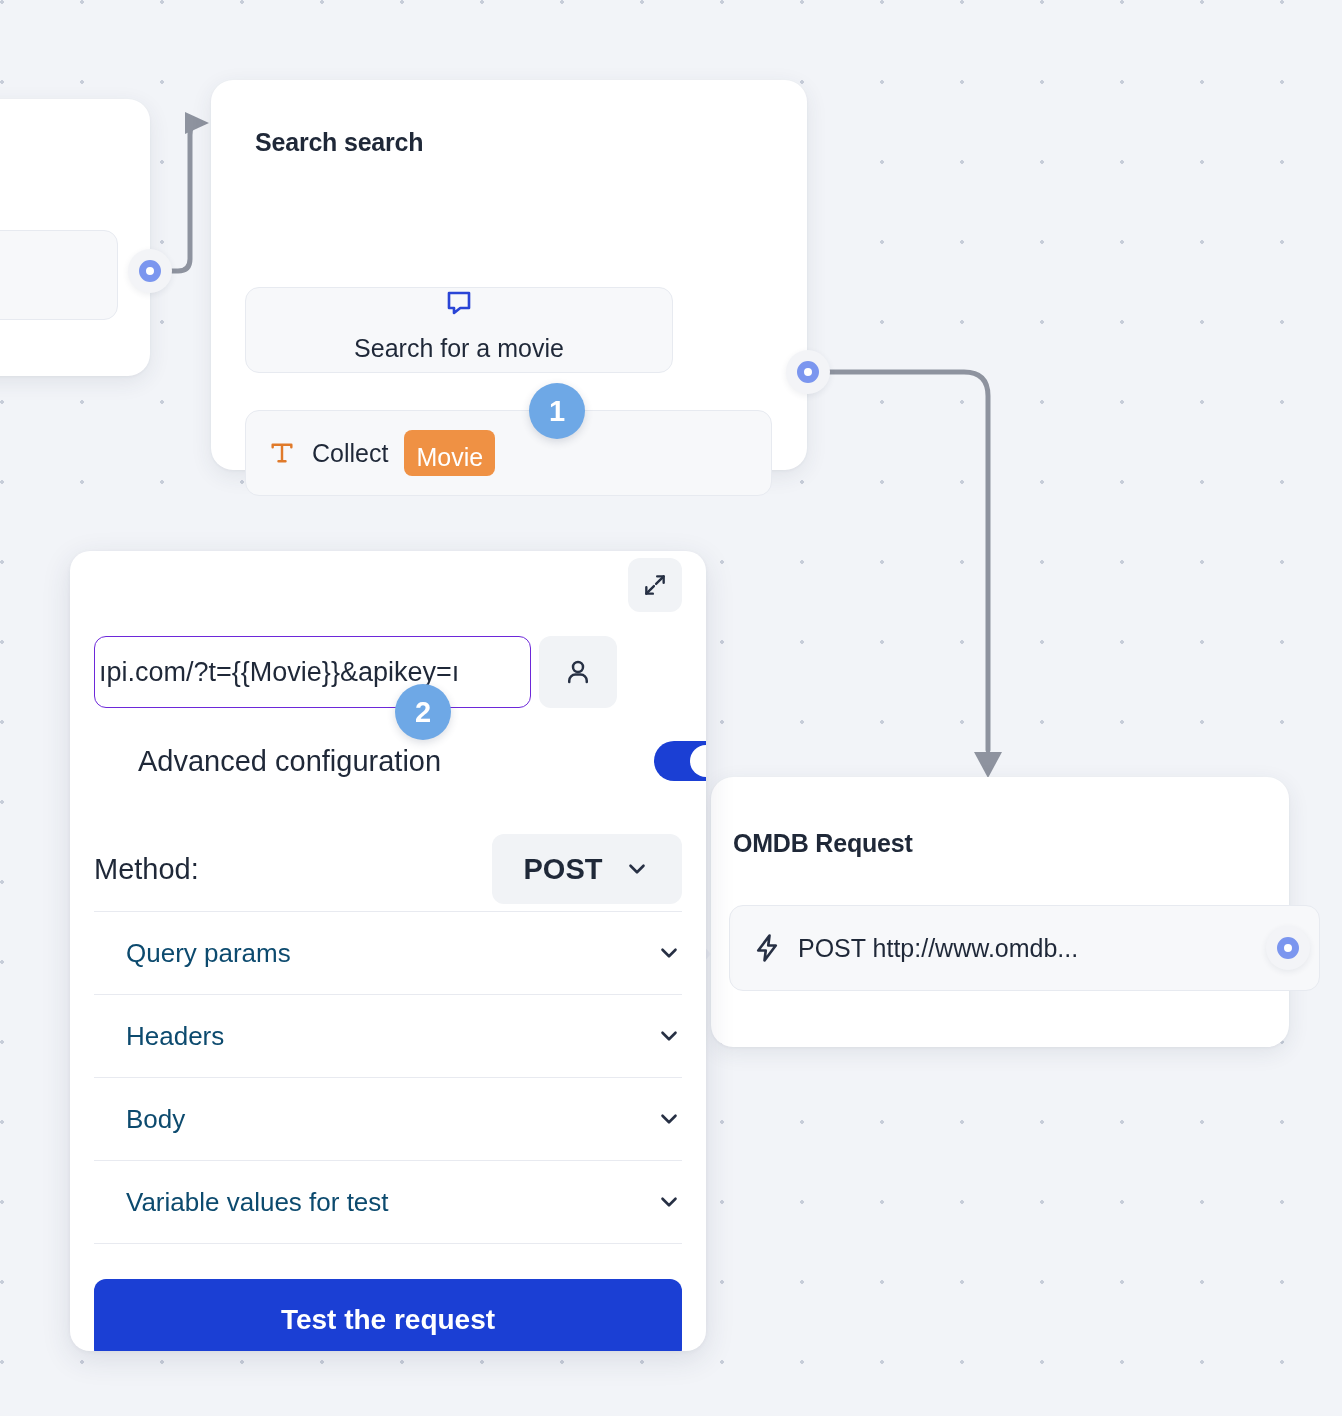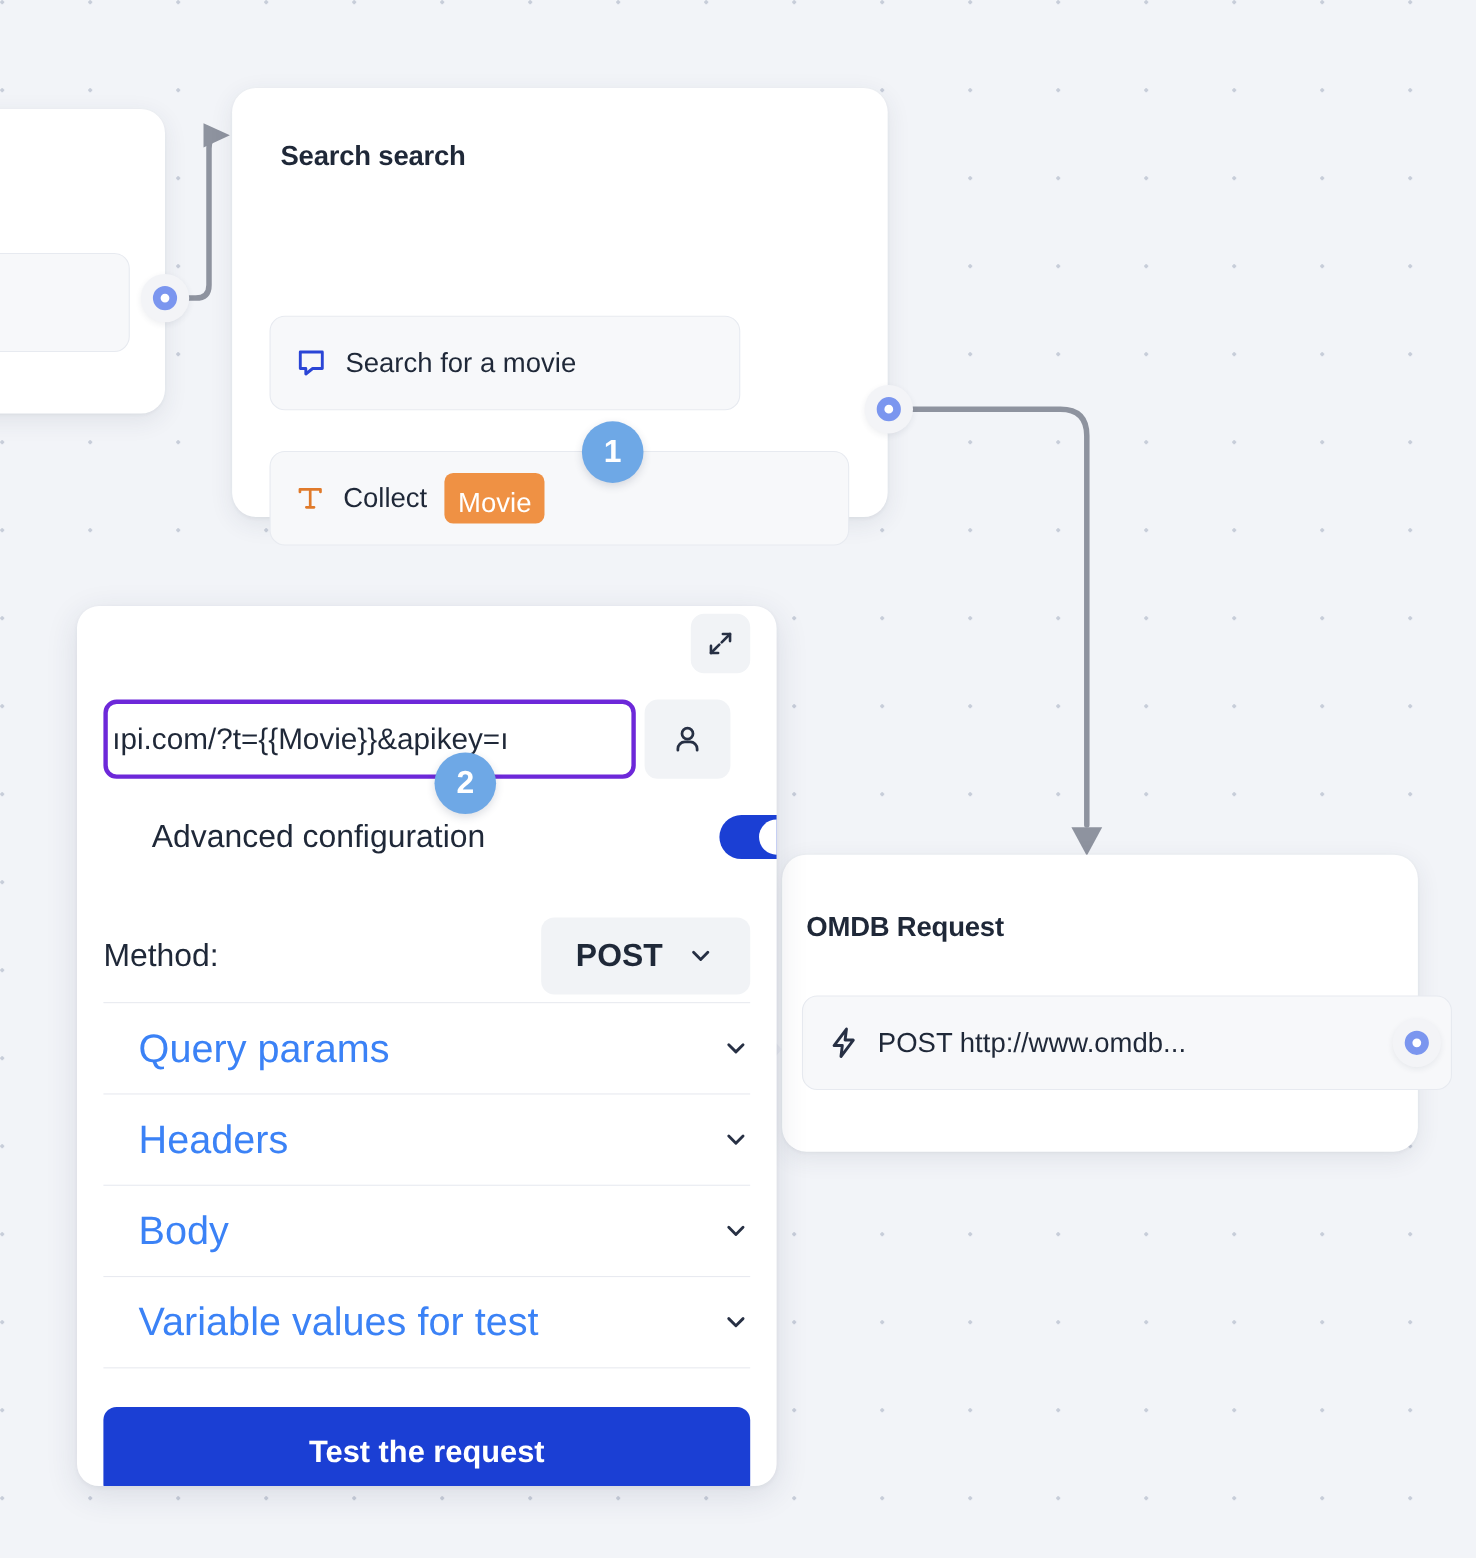--- a/index.html
+++ b/index.html
@@ -84,21 +84,21 @@
 
   
   #node-movie {
     left: 211px;
     top: 80px;
     width: 596px;
     height: 390px;
     padding: 0;
   }
   #node-movie .node-title { position: absolute; left: 44px; top: 48px; }
-  #node-movie .row-search { position: absolute; left: 34px; top: 207px; width: 428px; }
+  #node-movie .row-search { position: absolute; left: 34px; top: 207px; width: 428px; flex-direction: column; }
   #node-movie .row-collect { position: absolute; left: 34px; top: 330px; width: 527px; }
 
   .tag-orange {
     background: #ef9144;
     color: #ffffff;
     border-radius: 8px;
     padding: 15px 12px 6px;
     font-size: 25px;
     line-height: 1;
     display: inline-block;
@@ -187,24 +187,24 @@
 
   #url-row {
     position: absolute;
     left: 24px;
     top: 85px;
     display: flex;
     gap: 8px;
     align-items: stretch;
   }
   #url-input {
-    width: 484px;
+    width: 437px;
     height: 72px;
     box-sizing: border-box;
-    border: 4px solid #6d28d9;
+    border: 1px solid #6d28d9;
     border-radius: 12px;
     background: #ffffff;
     font-family: "Liberation Sans", sans-serif;
     font-size: 27px;
     color: #1f2838;
     padding: 0 4px 0 12px;
     text-overflow: clip;
     white-space: nowrap;
     overflow: hidden;
     display: flex;
@@ -279,21 +279,21 @@
   .acc-item {
     height: 82px;
     border-top: 1px solid #e8eaf0;
     display: flex;
     align-items: center;
     justify-content: space-between;
     padding: 0 0 0 32px;
     cursor: pointer;
   }
   .acc-item:last-child { border-bottom: 1px solid #e8eaf0; }
-  .acc-label { font-size: 36px; color: #3b82f6; }
+  .acc-label { font-size: 26px; color: #0c4a6e; }
 
   #test-btn {
     position: absolute;
     left: 24px;
     top: 728px;
     width: 588px;
     height: 82px;
     background: #1b3fd4;
     border: none;
     border-radius: 12px;

